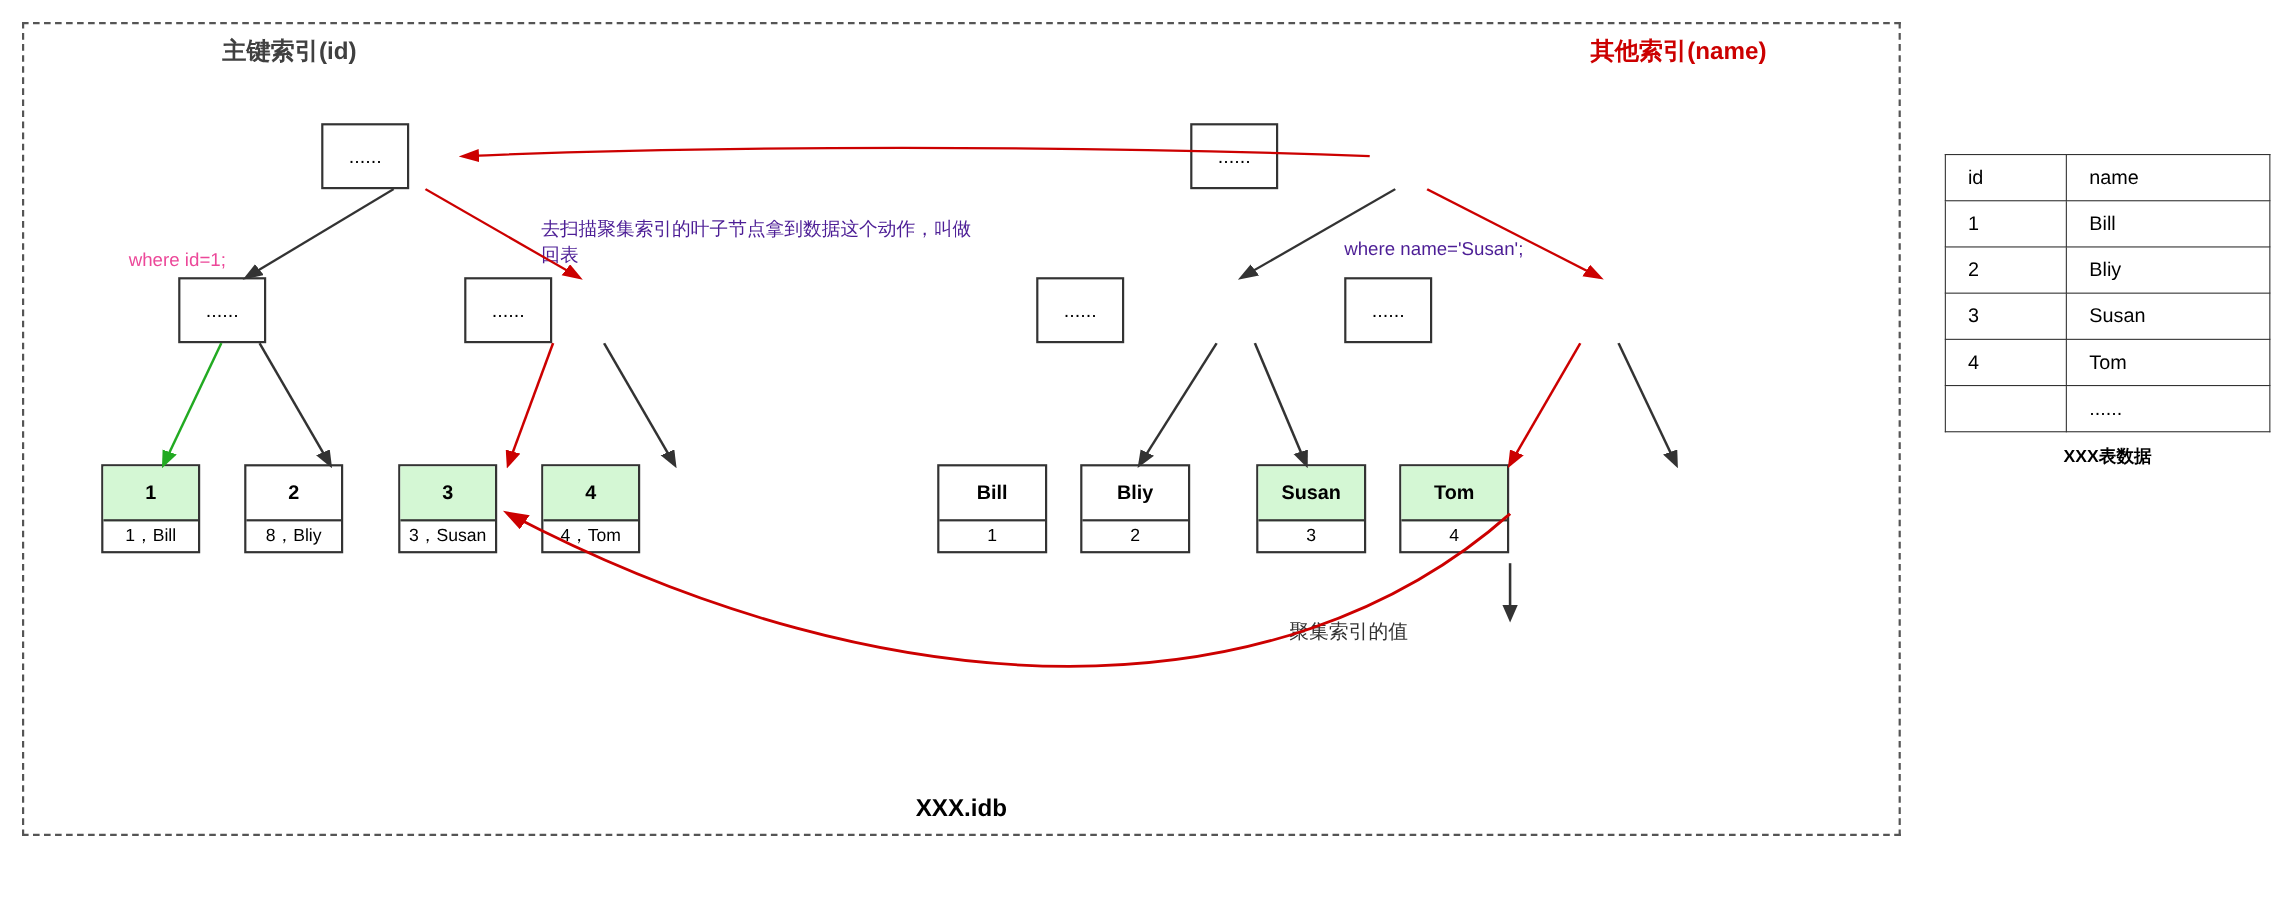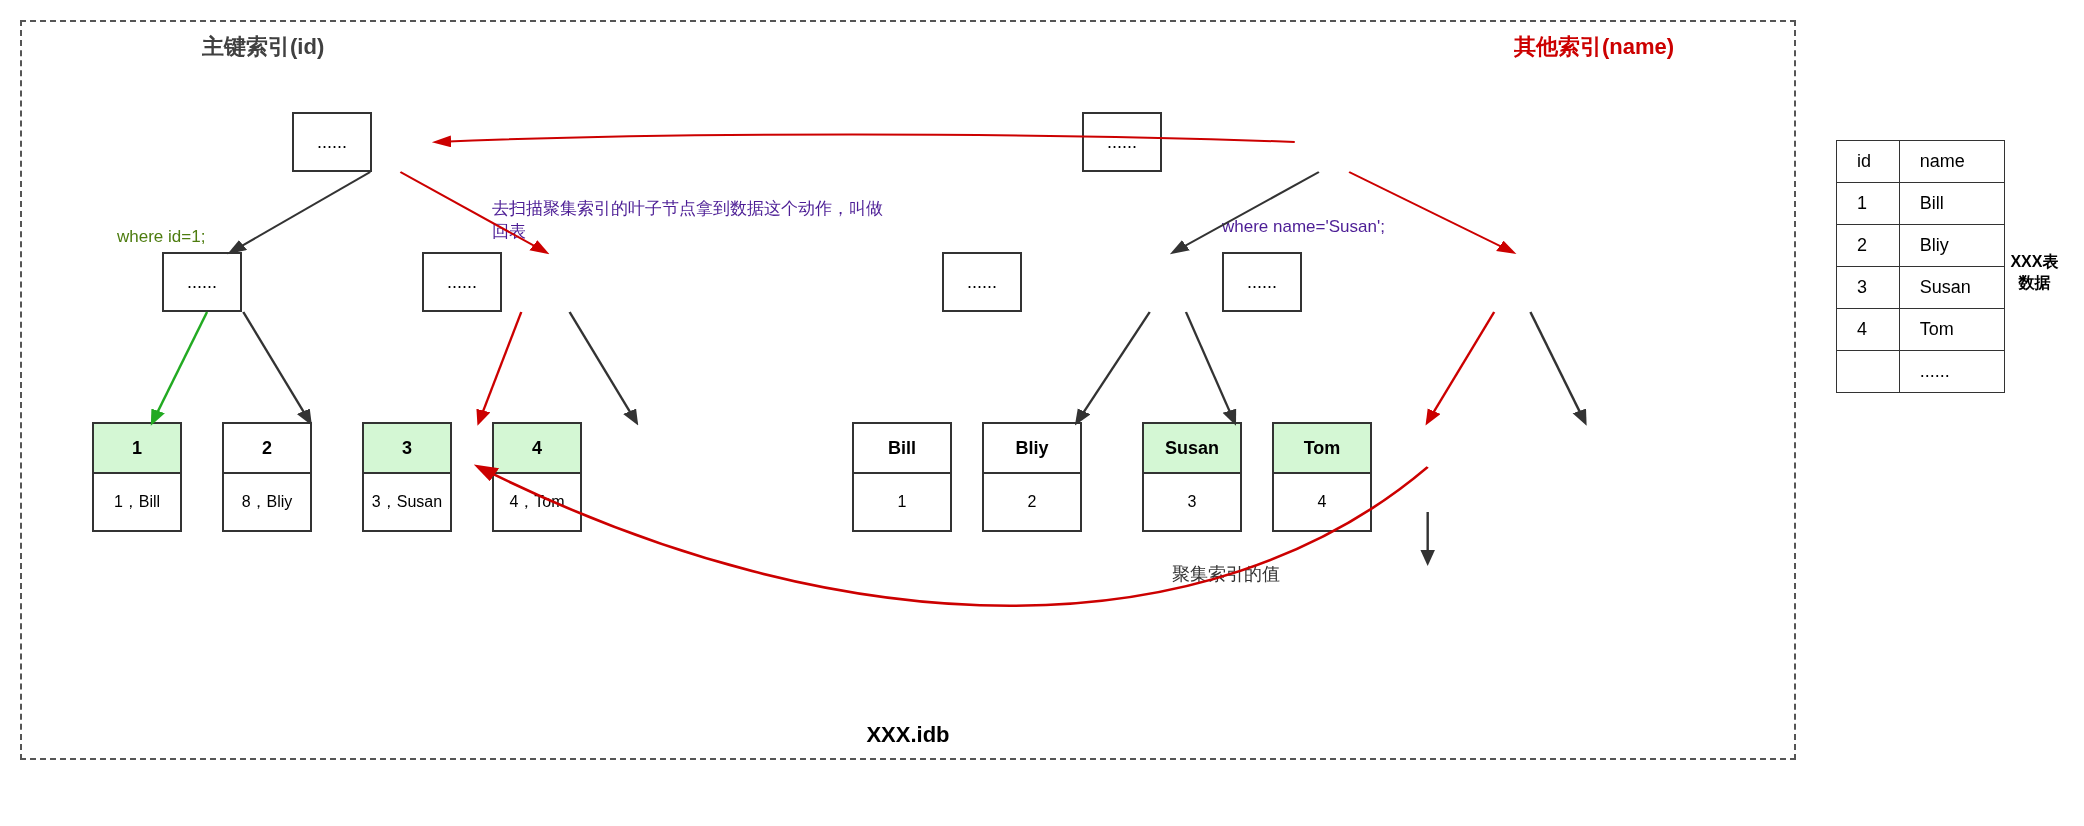--- a/index.html
+++ b/index.html
@@ -84,42 +84,42 @@
       justify-content: center;
       border-bottom: 2px solid #333;
       font-weight: bold;
       font-size: 18px;
     }
     .node-box.leaf.green-bg .leaf-top {
       background: #d4f7d4;
     }
     .node-box.leaf .leaf-bottom {
       width: 100%;
-      height: 56px;
+      height: 27px;
       display: flex;
       align-items: center;
       justify-content: center;
       font-size: 16px;
     }
     
     .svg-overlay {
       position: absolute;
       top: 0;
       left: 0;
       width: 100%;
       height: 100%;
       pointer-events: none;
       overflow: visible;
     }
     
     .table-container {
       display: flex;
-      flex-direction: row;
-      align-items: center;
-      width: 228px;
+      flex-direction: column;
+      align-items: center;
+      width: 296px;
       flex-shrink: 0;
     }
     .data-table {
       border-collapse: collapse;
       width: 100%;
       font-size: 18px;
     }
     .data-table td, .data-table th {
       border: 1.5px solid #333;
       padding: 10px 20px;
@@ -145,21 +145,21 @@
     .node-abs {
       position: absolute;
     }
     
     .annotation {
       position: absolute;
       font-size: 17px;
       color: #4c1d95;
     }
     .annotation.green {
-      color: #4d7c0f;
+      color: #ec4899;
     }
     .jihe-label {
       position: absolute;
       font-size: 18px;
       color: #333;
       text-align: left;
     }
   </style>
 </head>
 <body>

